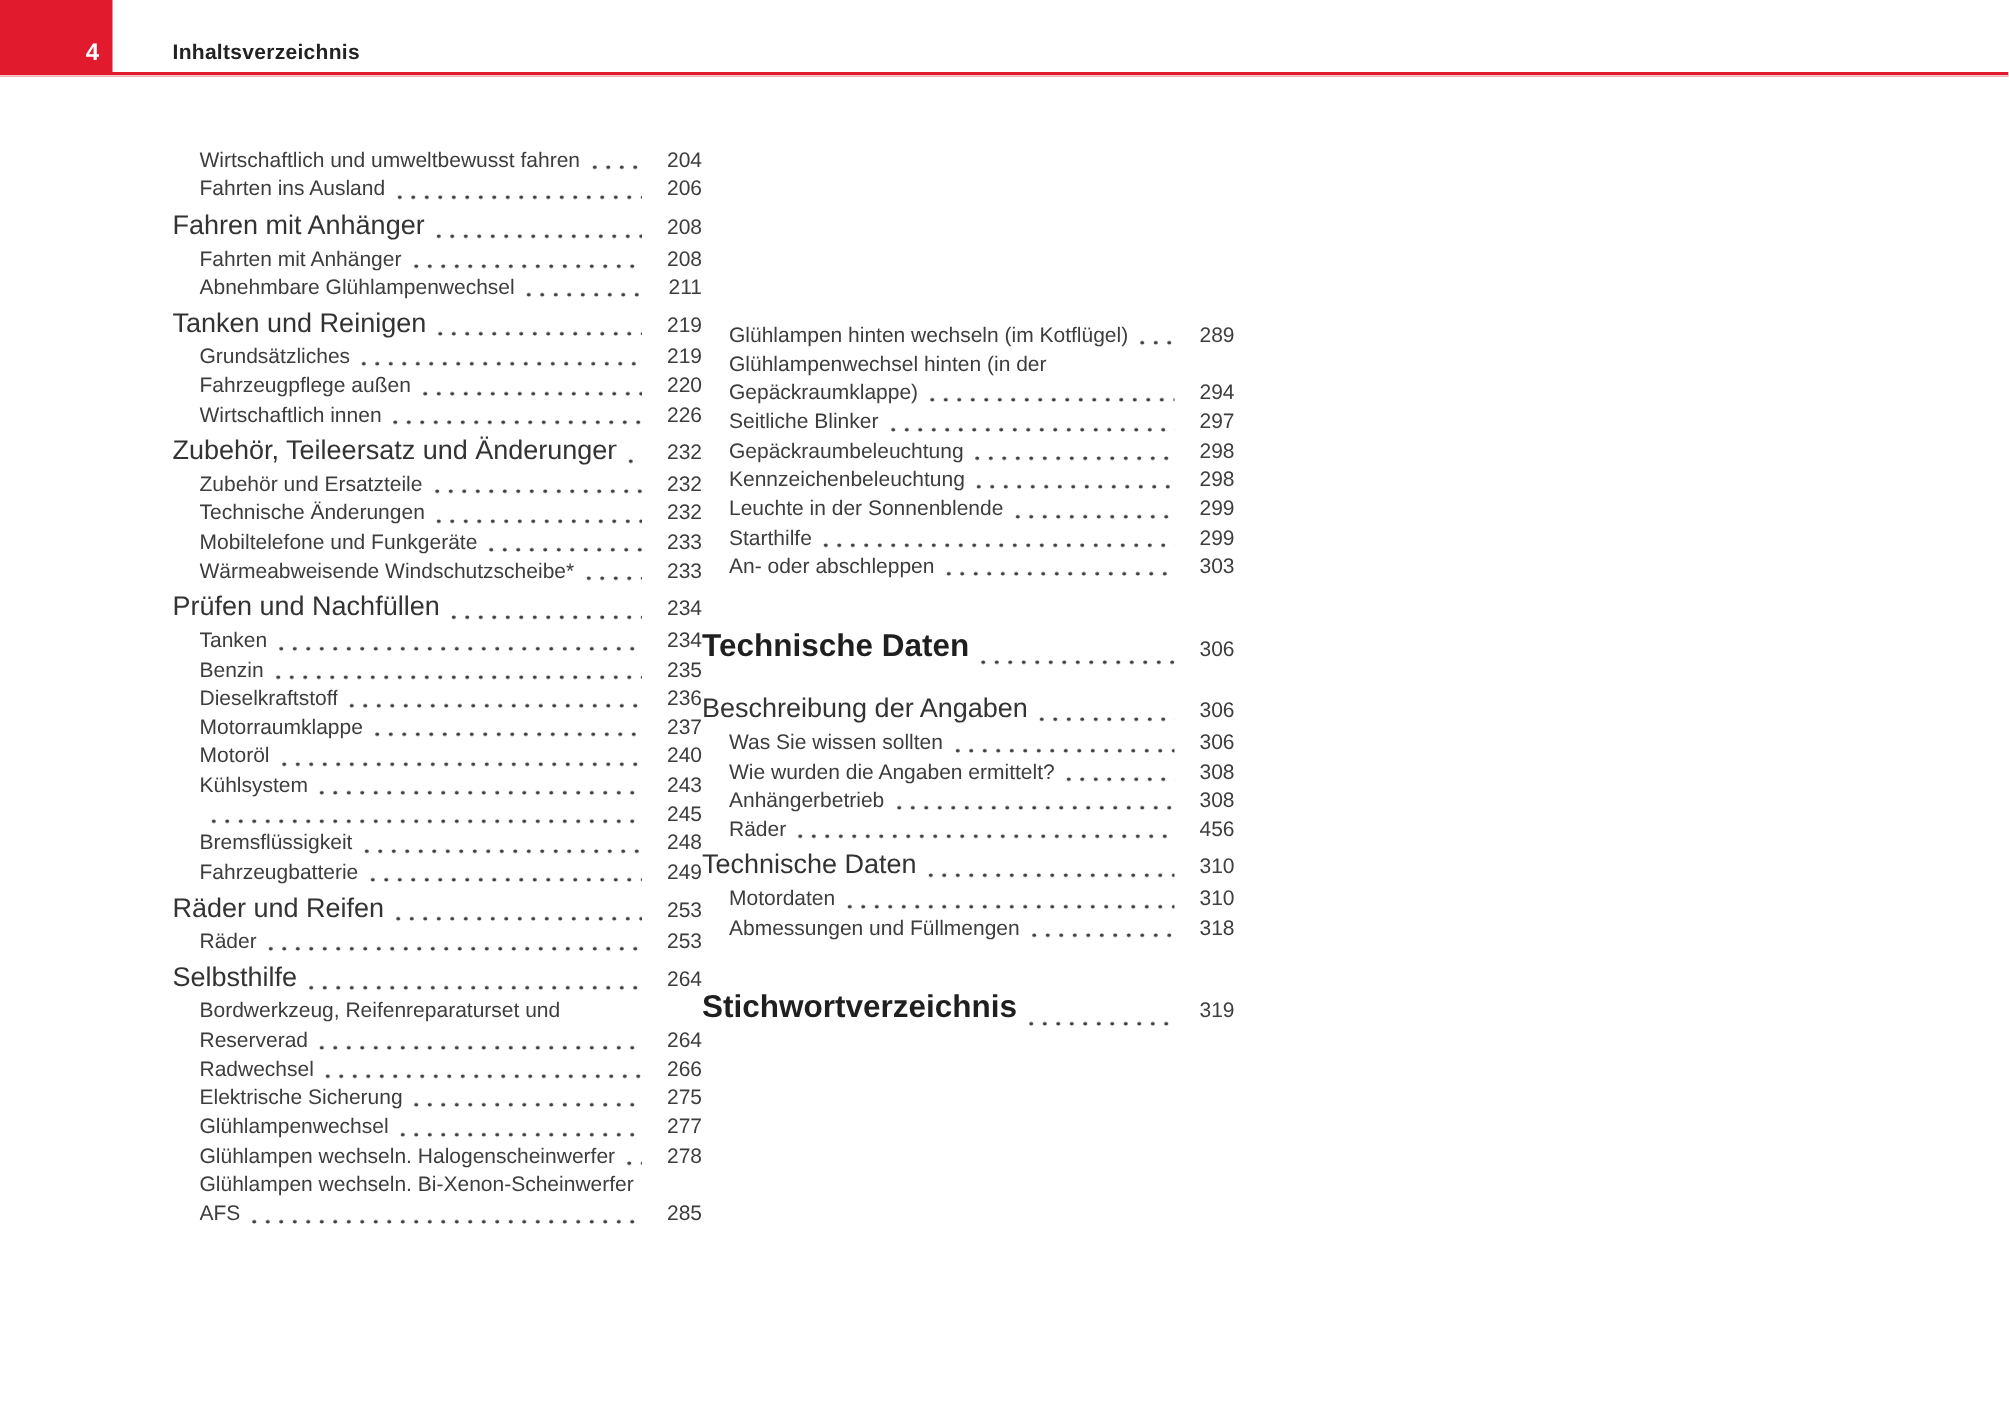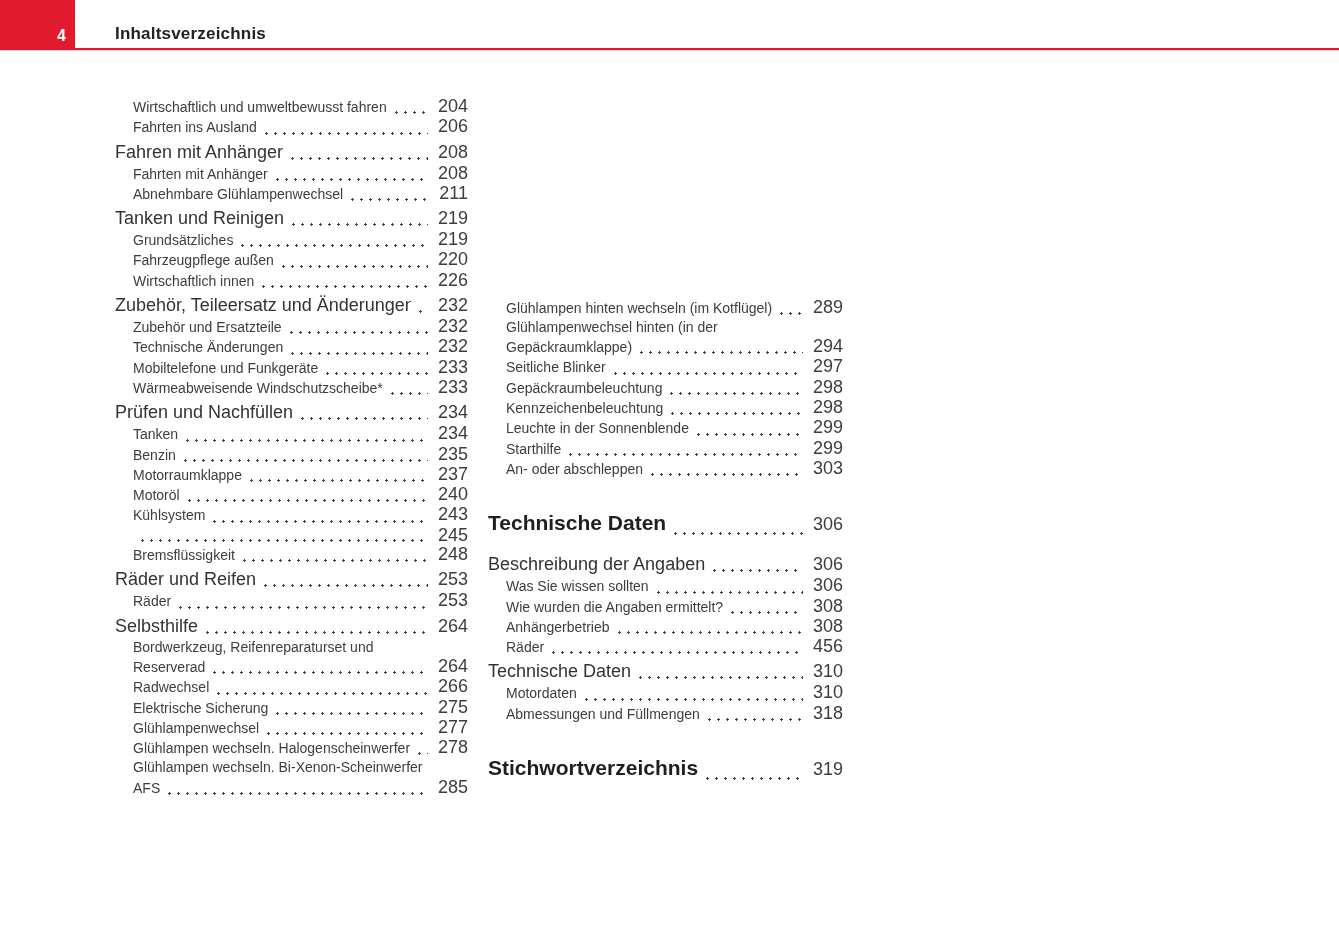--- a/index.html
+++ b/index.html
@@ -15,33 +15,33 @@
     width: 75px; height: 48px;
     background: #e11b2d;
   }
   .tab-num {
     position: absolute; right: 9px; bottom: 4px;
     color: #ffffff; font-weight: bold; font-size: 16px;
     line-height: 1;
   }
   .page-title {
     position: absolute; left: 115px; top: 22px;
-    font-size: 17px; line-height: 24px; font-weight: bold;
+    font-size: 14px; line-height: 24px; font-weight: bold;
     color: #222222; letter-spacing: 0.2px;
   }
   .red-rule {
     position: absolute; left: 0; top: 48px;
     width: 1339px; height: 3px;
     background: #e11b2d;
     border-bottom: 1px solid #f6ccd0;
   }
   .toc {
     position: absolute; left: 115px; top: 97px;
-    display: flex; gap: 20px;
-    align-items: flex-end;
+    display: flex; 
+    align-items: center;
   }
   .toc-col { display: block; }
   .col-left  { width: 353px; }
   .col-right { width: 355px; }
 
   .entry { color: #3d3d3d; }
   .entry.level-2 {
     font-size: 14px; line-height: 19.3px;
     padding-left: 18px;
   }
@@ -64,21 +64,21 @@
     align-self: flex-end;
     margin: 0 10px 3px 5px;
     background-image: radial-gradient(circle, #3f3f3f 1.05px, rgba(0,0,0,0) 1.35px);
     background-size: 9px 3px;
     background-repeat: repeat-x;
     background-position: left bottom;
   }
   .pagenum {
     flex: 0 0 30px;
     text-align: right;
-    font-size: 18px; font-weight: normal;
+    font-size: 14px; font-weight: normal;
     color: #3d3d3d;
   }
   .wrap-line { white-space: nowrap; overflow: hidden; }
 </style>
 </head>
 <body>
 
 <div class="red-tab" style="background: rgb(225, 27, 45);">
   <span class="tab-num">4</span>
 </div>
@@ -201,20 +201,27 @@
       </div>
       <div class="entry level-2">
         <div class="line">
           <span class="lbl">Benzin</span>
           <span class="dots"></span>
           <span class="pagenum">235</span>
         </div>
       </div>
       <div class="entry level-2">
         <div class="line">
+          <span class="lbl">Dieselkraftstoff</span>
+          <span class="dots"></span>
+          <span class="pagenum">236</span>
+        </div>
+      </div>
+      <div class="entry level-2">
+        <div class="line">
           <span class="lbl">Motorraumklappe</span>
           <span class="dots"></span>
           <span class="pagenum">237</span>
         </div>
       </div>
       <div class="entry level-2">
         <div class="line">
           <span class="lbl">Motoröl</span>
           <span class="dots"></span>
           <span class="pagenum">240</span>
@@ -231,20 +238,27 @@
         <div class="line">
           <span class="dots"></span>
           <span class="pagenum">245</span>
         </div>
       </div>
       <div class="entry level-2">
         <div class="line">
           <span class="lbl">Bremsflüssigkeit</span>
           <span class="dots"></span>
           <span class="pagenum">248</span>
+        </div>
+      </div>
+      <div class="entry level-2">
+        <div class="line">
+          <span class="lbl">Fahrzeugbatterie</span>
+          <span class="dots"></span>
+          <span class="pagenum">249</span>
         </div>
       </div>
       <div class="entry level-1">
         <div class="line">
           <span class="lbl">Räder und Reifen</span>
           <span class="dots"></span>
           <span class="pagenum">253</span>
         </div>
       </div>
       <div class="entry level-2">

